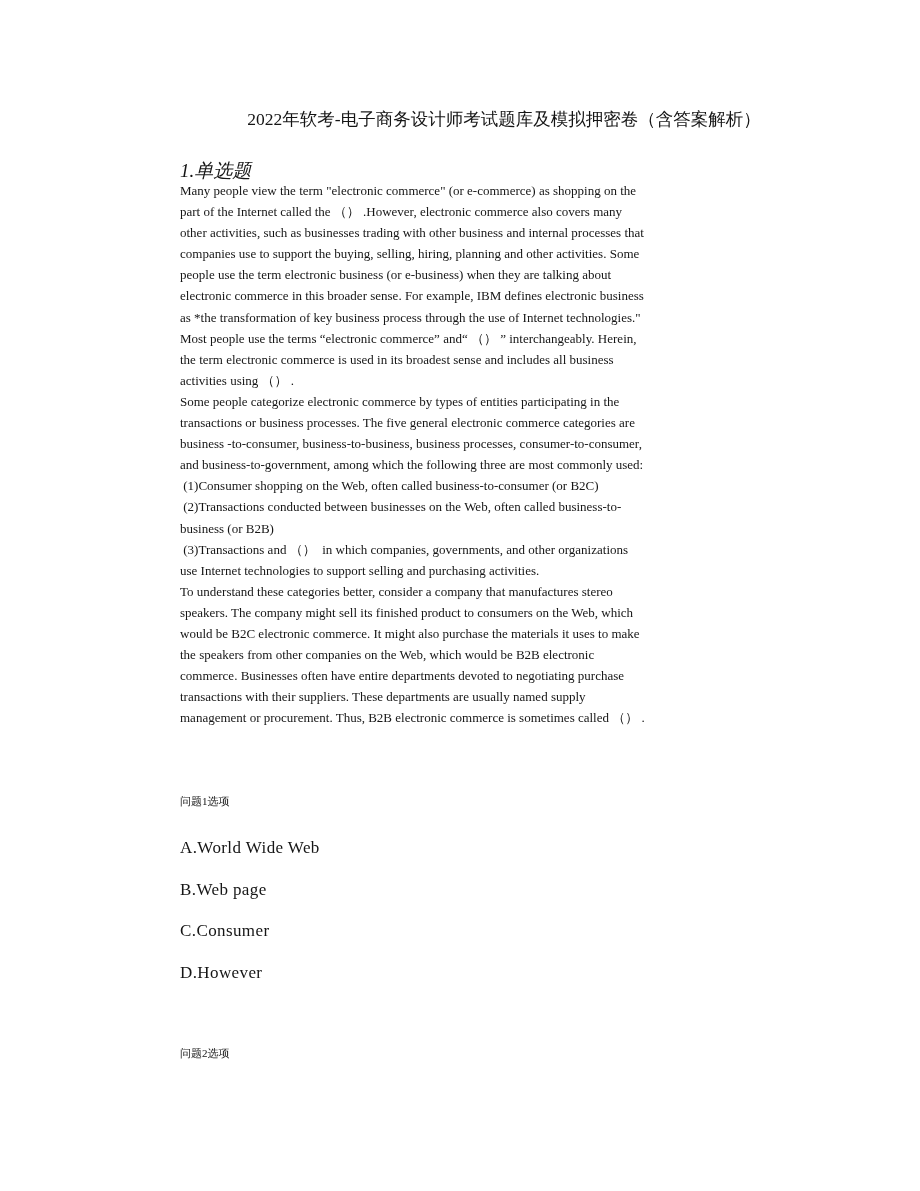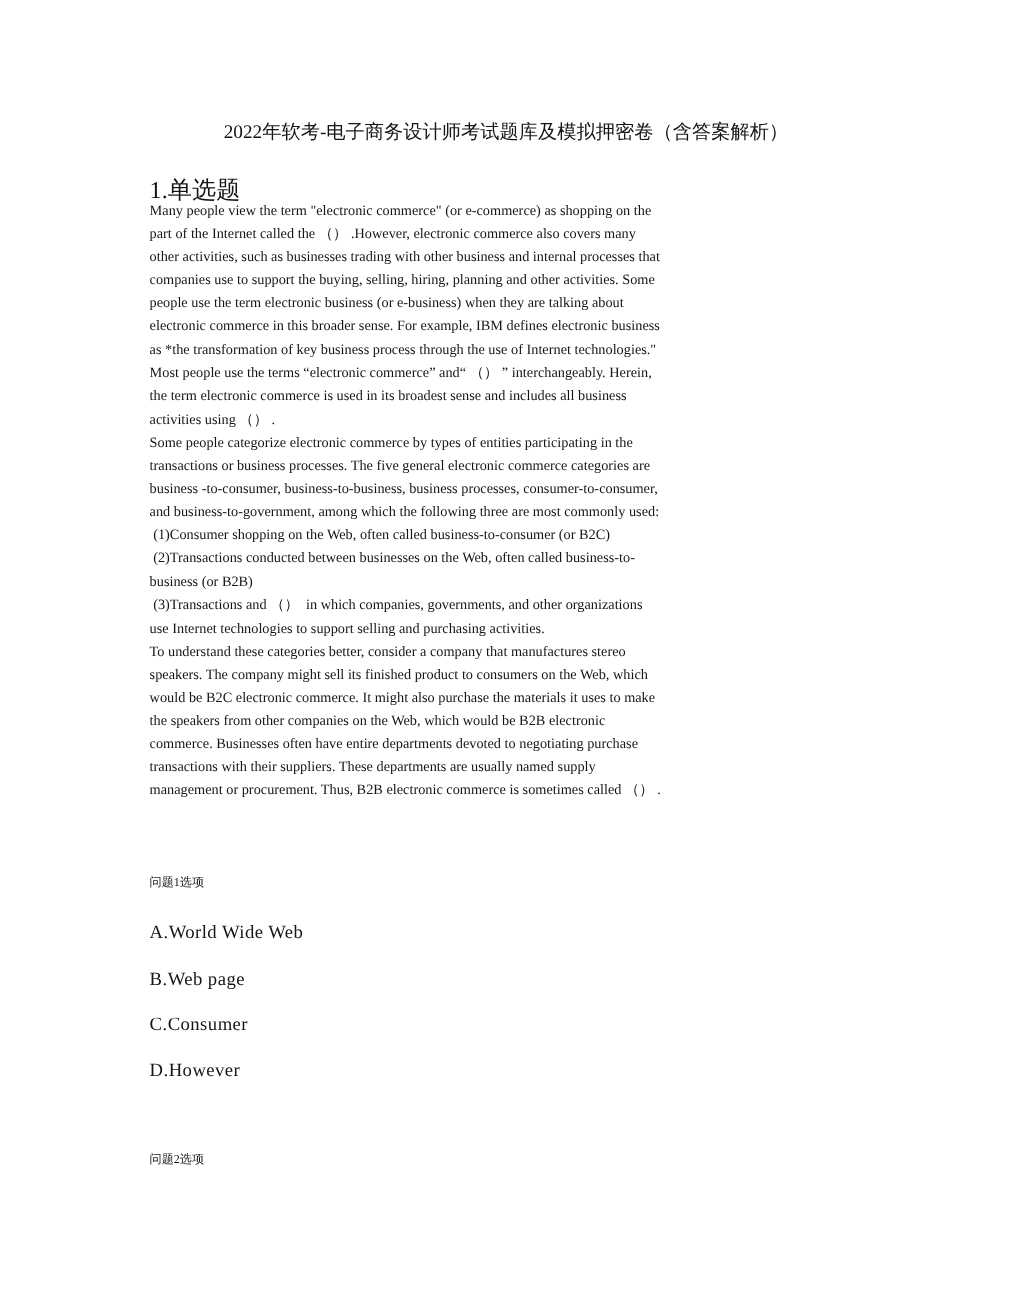--- a/index.html
+++ b/index.html
@@ -11,37 +11,39 @@
     height: 1191px;
     position: relative;
     background: #ffffff;
     color: #151515;
     font-family: "Liberation Serif", "DejaVu Serif", serif;
     overflow: hidden;
   }
   .page {
     position: absolute;
     inset: 0;
+    margin-left: 44px;
   }
   .title {
     position: absolute;
     top: 107px;
     left: 0;
     width: 920px;
     text-align: center;
     font-size: 17.5px;
     font-weight: normal;
     margin: 0;
     white-space: nowrap;
   }
   .qheading {
     position: absolute;
     top: 158px;
     left: 136px;
-    font-size: 22px;
+    font-size: 19px;
+    font-style: italic;
   }
   .passage {
     position: absolute;
     top: 180px;
     left: 136px;
     width: 690px;
     font-size: 13px;
     line-height: 21.1px;
     white-space: pre;
   }

